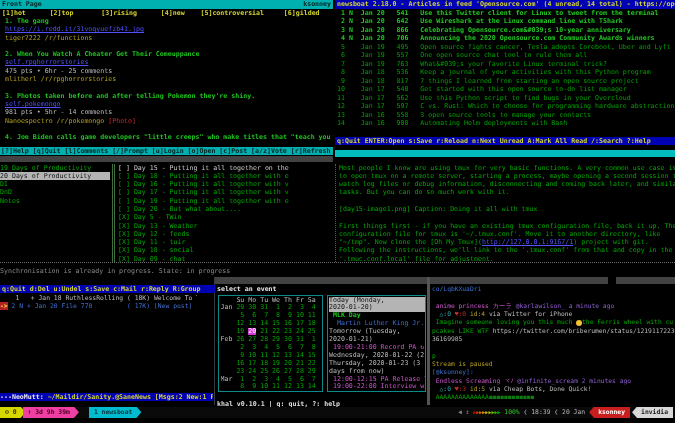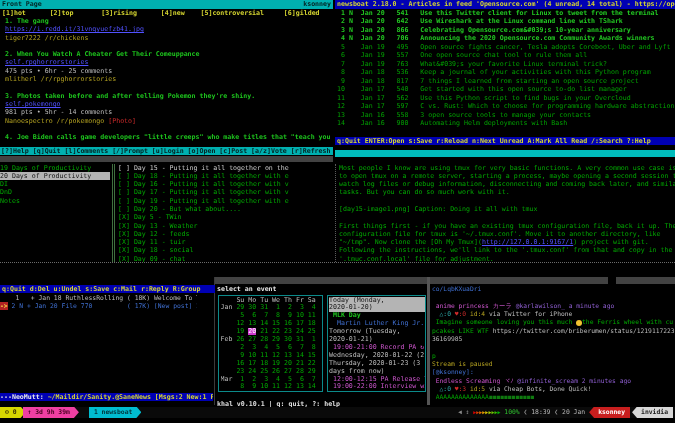--- a/index.html
+++ b/index.html
@@ -88,21 +88,21 @@
 
   <div class="pane" id="tuir">
     <div class="bar" id="tuir-title">
       <span>Front Page</span>
       <span>ksonney</span>
     </div>
     <div class="bar" id="tuir-tabs">[1]hot      [2]top       [3]rising      [4]new    [5]controversial     [6]gilded</div>
     <div id="tuir-rows">
         <div class="trow" style="position: relative;"><span class="s-gb">1. The gang</span></div>
         <div class="trow" style="position: relative;"><span class="s-b">https://i.redd.it/31vnqyuefzb41.jpg</span></div>
-        <div class="trow" style="position: relative;"><span class="s-y">tiger7222 /r/chickens</span></div>
+        <div class="trow" style="position: relative;"><span class="s-y">tiger7222 /r/functions</span></div>
         <div class="trow" style="position: relative;">&nbsp;</div>
         <div class="trow" style="position: relative;"><span class="s-gb">2. When You Watch A Cheater Get Their Comeuppance</span></div>
         <div class="trow" style="position: relative;"><span class="s-b">self.rpghorrorstories</span></div>
         <div class="trow" style="position: relative;"><span class="s-w">475 pts • 6hr - 25 comments</span></div>
         <div class="trow" style="position: relative;"><span class="s-y">mlitherl /r/rpghorrorstories</span></div>
         <div class="trow" style="position: relative;">&nbsp;</div>
         <div class="trow" style="position: relative;"><span class="s-gb">3. Photos taken before and after telling Pokemon they're shiny.</span></div>
         <div class="trow" style="position: relative;"><span class="s-b">self.pokemongo</span></div>
         <div class="trow" style="position: relative;"><span class="s-w">981 pts • 5hr - 14 comments</span></div>
         <div class="trow" style="position: relative;"><span class="s-y">Nanoespectro /r/pokemongo</span><span class="s-r"> [Photo]</span></div>
@@ -166,20 +166,21 @@
       <div class="trow" style="position: relative;"><span class="s-g">[day15-image1.png] Caption: Doing it all with tmux</span></div>
       <div class="trow" style="position: relative;">&nbsp;</div>
       <div class="trow" style="position: relative;"><span class="s-g">First things first - if you have an existing tmux configuration file, back it up. The</span></div>
       <div class="trow" style="position: relative;"><span class="s-g">configuration file for tmux is '~/.tmux.conf'. Move it to another directory, like</span></div>
       <div class="trow" style="position: relative;"><span class="s-g">"~/tmp". Now clone the [Oh My Tmux](</span><span class="s-b">http://127.0.0.1:9167/1</span><span class="s-g">) project with git.</span></div>
       <div class="trow" style="position: relative;"><span class="s-g">Following the instructions, we'll link to the '.tmux.conf' from that and copy in the</span></div>
       <div class="trow" style="position: relative;"><span class="s-g">'.tmuc.conf.local' file for adjustment.</span></div>
     </div>
 
   <div id="dotline"></div>
+  <div class="bar" id="sync-line">Synchronisation is already in progress. State: in progress</div>
   <div id="graybar-a"></div>
   <div id="graybar-b"></div>
   <div id="vdiv1"></div>
   <div id="vdiv2"></div>
 
   <div class="bar" id="mutt-help">q:Quit d:Del u:Undel s:Save c:Mail r:Reply R:Group</div>
   <div id="mutt-rows">
       <div class="trow" style="position: relative;"><span class="s-w">    1   + Jan 18 RuthlessRolling ( 18K) Welcome To The</span></div>
       <div class="trow" style="position: relative;"><span class="s-ind">-&gt;</span><span class="s-bl"> 2 N + Jan 20 File 770         ( 17K) [New post] 201</span></div>
     </div>

